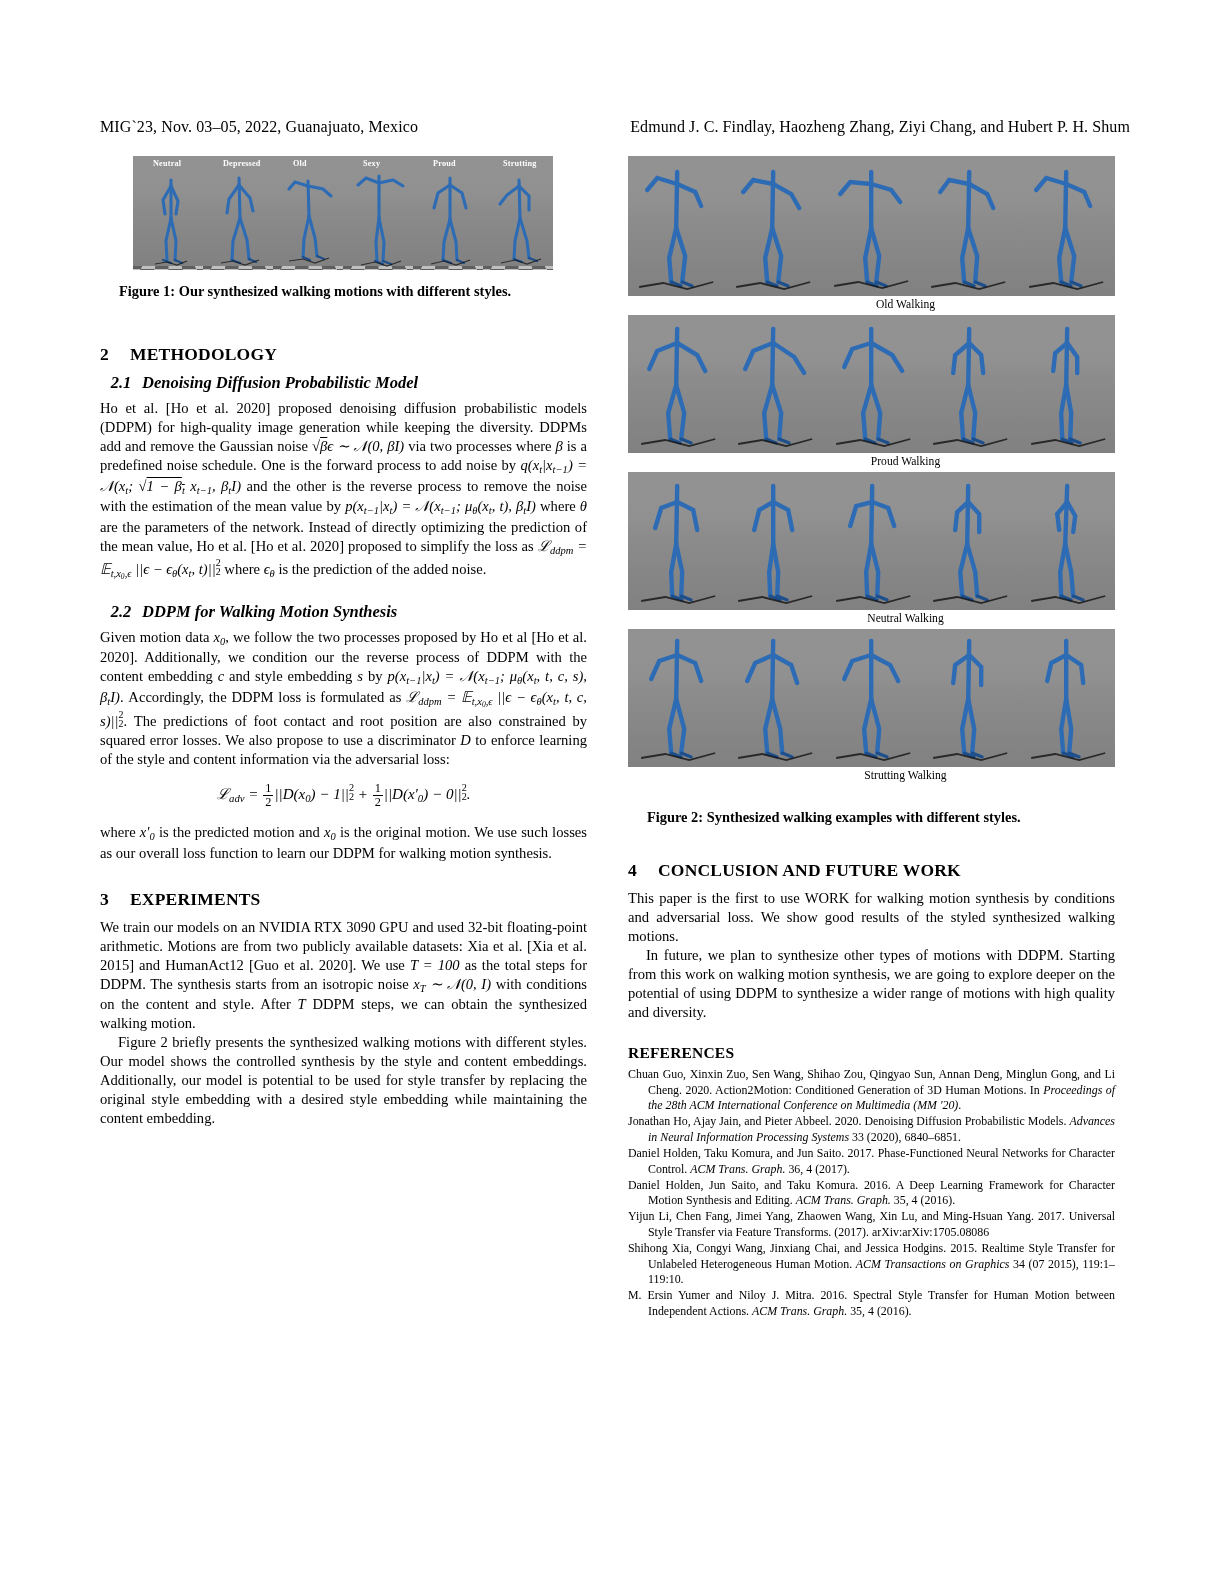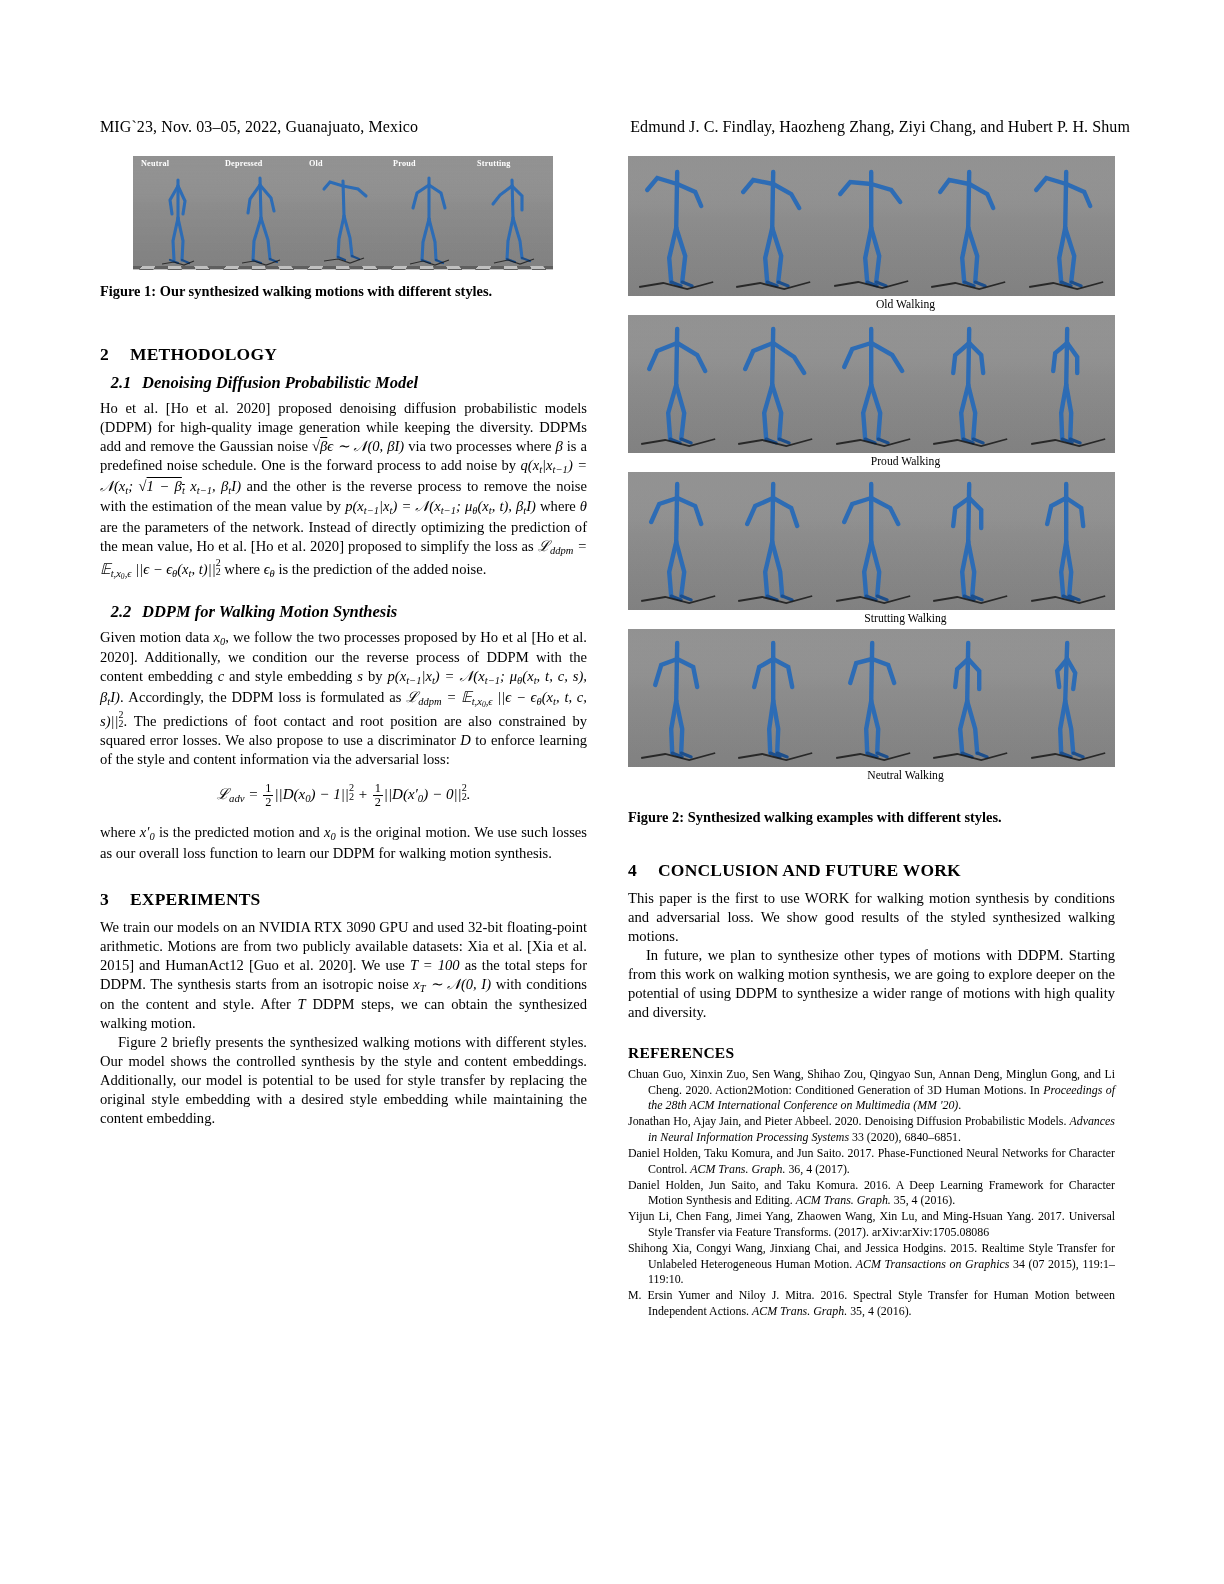--- a/index.html
+++ b/index.html
@@ -115,41 +115,41 @@
 
   
   .figure { margin: 0; }
   .fig-caption {
     font-size: 14.4px;
     line-height: 1.27;
     font-weight: bold;
     margin-top: 12px;
     text-align: left;
   }
-  .fig-caption .lead { font-weight: bold; }
+  .fig-caption .lead { font-weight: bold; margin-left: 19px; }
 
   
   .fig1-strip {
     position: relative;
     width: 420px;
     height: 114px;
     margin-left: 33px;
     display: flex;
     overflow: hidden;
     background: #7a7a7a;
   }
   .fig1-panel {
     position: relative;
     flex: 1 1 0;
     overflow: hidden;
   }
   .fig1-label {
     position: absolute;
     top: 3px;
-    left: 8px;
+    left: 20px;
     font-size: 8.2px;
     font-weight: bold;
     color: #ffffff;
     z-index: 5;
     letter-spacing: 0.2px;
     font-family: "Liberation Serif", serif;
   }
 
   
   .fig2-stack { width: 555px; }
@@ -314,20 +314,46 @@
                   <path d="M44 100 L51 103"></path>
               </g>
               <g stroke="#111" stroke-width="1.2" fill="none" opacity="0.75">
                 <path d="M16 105 L30 103 L42 107 L56 102"></path>
               </g>
             </svg>
           </div>
           <span class="fig1-label">Old</span>
         </div>
 
+        <div class="fig1-panel">
+          <div class="floor">
+            <div class="sky"></div>
+              <div class="tiles"></div>
+              <div class="shade"></div>
+          </div>
+          <div class="skel">
+            <svg viewBox="0 0 70 114" preserveAspectRatio="xMidYMax meet">
+              <g stroke="#2d6cb5" stroke-width="3.1" stroke-linecap="round" fill="none">
+                <path d="M36 20 L36 62"></path>
+                  <path d="M36 27 L23 22 L15 29"></path>
+                <path d="M36 27 L50 24 L60 30"></path>
+                  <path d="M36 62 L33 86 L34 105"></path>
+                <path d="M36 62 L41 86 L40 105"></path>
+              </g>
+              <g stroke="#1d4f8c" stroke-width="2.2" stroke-linecap="round" fill="none">
+                <path d="M32 105 L40 108"></path>
+                  <path d="M40 105 L48 108"></path>
+              </g>
+              <g stroke="#111" stroke-width="1.2" fill="none" opacity="0.75">
+                <path d="M18 109 L32 106 L44 110 L58 105"></path>
+              </g>
+            </svg>
+          </div>
+          <span class="fig1-label">Sexy</span>
+        </div>
 
         <div class="fig1-panel">
           <div class="floor">
             <div class="sky"></div>
               <div class="tiles"></div>
               <div class="shade"></div>
           </div>
           <div class="skel">
             <svg viewBox="0 0 70 114" preserveAspectRatio="xMidYMax meet">
               <g stroke="#2d6cb5" stroke-width="3.1" stroke-linecap="round" fill="none">
@@ -681,20 +707,146 @@
       <div class="fig2-block">
         <div class="fig2-row tall">
           <div class="fig2-cell">
             <div class="floor">
                 <div class="sky"></div>
                 <div class="shade"></div>
               </div>
             <div class="skel">
                 <svg viewBox="0 0 95 138" preserveAspectRatio="xMidYMax meet">
               <g stroke="#2d6cb5" stroke-width="4.4" stroke-linecap="round" fill="none">
+                <path d="M48 14 L47 72"></path>
+                    <path d="M48 30 L32 36 L26 56"></path>
+                <path d="M48 30 L64 38 L68 58"></path>
+                    <path d="M47 72 L42 100 L43 124"></path>
+                <path d="M47 72 L53 100 L52 124"></path>
+              </g>
+              <g stroke="#1d4f8c" stroke-width="3" stroke-linecap="round" fill="none">
+                <path d="M43 124 L53 128"></path>
+                    <path d="M52 124 L62 128"></path>
+              </g>
+              <g stroke="#111" stroke-width="1.8" fill="none" opacity="0.8">
+                    <path d="M12 129 L36 125 L60 131 L86 124"></path>
+                  </g>
+            </svg>
+              </div>
+          </div>
+          <div class="fig2-cell">
+            <div class="floor">
+                <div class="sky"></div>
+                <div class="shade"></div>
+              </div>
+            <div class="skel">
+                <svg viewBox="0 0 95 138" preserveAspectRatio="xMidYMax meet">
+              <g stroke="#2d6cb5" stroke-width="4.4" stroke-linecap="round" fill="none">
+                <path d="M47 14 L47 72"></path>
+                    <path d="M47 30 L33 38 L28 58"></path>
+                <path d="M47 30 L62 38 L66 58"></path>
+                    <path d="M47 72 L43 100 L44 124"></path>
+                <path d="M47 72 L52 100 L51 124"></path>
+              </g>
+              <g stroke="#1d4f8c" stroke-width="3" stroke-linecap="round" fill="none">
+                <path d="M44 124 L54 128"></path>
+                    <path d="M51 124 L61 128"></path>
+              </g>
+              <g stroke="#111" stroke-width="1.8" fill="none" opacity="0.8">
+                    <path d="M12 129 L36 125 L60 131 L86 124"></path>
+                  </g>
+            </svg>
+              </div>
+          </div>
+          <div class="fig2-cell">
+            <div class="floor">
+                <div class="sky"></div>
+                <div class="shade"></div>
+              </div>
+            <div class="skel">
+                <svg viewBox="0 0 95 138" preserveAspectRatio="xMidYMax meet">
+              <g stroke="#2d6cb5" stroke-width="4.4" stroke-linecap="round" fill="none">
+                <path d="M48 14 L47 72"></path>
+                    <path d="M48 30 L32 34 L26 54"></path>
+                <path d="M48 30 L64 36 L70 54"></path>
+                    <path d="M47 72 L42 100 L43 124"></path>
+                <path d="M47 72 L54 100 L53 124"></path>
+              </g>
+              <g stroke="#1d4f8c" stroke-width="3" stroke-linecap="round" fill="none">
+                <path d="M43 124 L53 128"></path>
+                    <path d="M53 124 L63 128"></path>
+              </g>
+              <g stroke="#111" stroke-width="1.8" fill="none" opacity="0.8">
+                    <path d="M12 129 L36 125 L60 131 L86 124"></path>
+                  </g>
+            </svg>
+              </div>
+          </div>
+          <div class="fig2-cell">
+            <div class="floor">
+                <div class="sky"></div>
+                <div class="shade"></div>
+              </div>
+            <div class="skel">
+                <svg viewBox="0 0 95 138" preserveAspectRatio="xMidYMax meet">
+              <g stroke="#2d6cb5" stroke-width="4.4" stroke-linecap="round" fill="none">
+                <path d="M47 14 L46 72"></path>
+                    <path d="M47 30 L36 40 L34 58"></path>
+                <path d="M47 30 L58 42 L58 60"></path>
+                    <path d="M46 72 L39 100 L41 124"></path>
+                <path d="M46 72 L54 100 L56 124"></path>
+              </g>
+              <g stroke="#1d4f8c" stroke-width="3" stroke-linecap="round" fill="none">
+                <path d="M41 124 L51 128"></path>
+                    <path d="M56 124 L66 128"></path>
+              </g>
+              <g stroke="#111" stroke-width="1.8" fill="none" opacity="0.8">
+                    <path d="M12 129 L36 125 L60 131 L86 124"></path>
+                  </g>
+            </svg>
+              </div>
+          </div>
+          <div class="fig2-cell">
+            <div class="floor">
+                <div class="sky"></div>
+                <div class="shade"></div>
+              </div>
+            <div class="skel">
+                <svg viewBox="0 0 95 138" preserveAspectRatio="xMidYMax meet">
+              <g stroke="#2d6cb5" stroke-width="4.4" stroke-linecap="round" fill="none">
+                <path d="M48 14 L46 72"></path>
+                    <path d="M48 30 L38 42 L40 58"></path>
+                <path d="M48 30 L56 44 L54 60"></path>
+                    <path d="M46 72 L41 100 L42 124"></path>
+                <path d="M46 72 L52 100 L54 124"></path>
+              </g>
+              <g stroke="#1d4f8c" stroke-width="3" stroke-linecap="round" fill="none">
+                <path d="M42 124 L52 128"></path>
+                    <path d="M54 124 L64 128"></path>
+              </g>
+              <g stroke="#111" stroke-width="1.8" fill="none" opacity="0.8">
+                    <path d="M12 129 L36 125 L60 131 L86 124"></path>
+                  </g>
+            </svg>
+              </div>
+          </div>
+        </div>
+        <div class="fig2-label">Neutral Walking</div>
+      </div>
+
+      <div class="fig2-block">
+        <div class="fig2-row tall">
+          <div class="fig2-cell">
+            <div class="floor">
+                <div class="sky"></div>
+                <div class="shade"></div>
+              </div>
+            <div class="skel">
+                <svg viewBox="0 0 95 138" preserveAspectRatio="xMidYMax meet">
+              <g stroke="#2d6cb5" stroke-width="4.4" stroke-linecap="round" fill="none">
                 <path d="M48 12 L47 70"></path>
                     <path d="M48 26 L30 32 L22 50"></path>
                 <path d="M48 26 L66 34 L72 52"></path>
                     <path d="M47 70 L40 100 L42 124"></path>
                 <path d="M47 70 L55 100 L52 124"></path>
               </g>
               <g stroke="#1d4f8c" stroke-width="3" stroke-linecap="round" fill="none">
                 <path d="M42 124 L52 128"></path>
                     <path d="M52 124 L62 128"></path>
               </g>
@@ -795,146 +947,20 @@
                     <path d="M50 124 L60 128"></path>
               </g>
               <g stroke="#111" stroke-width="1.8" fill="none" opacity="0.8">
                     <path d="M12 129 L36 125 L60 131 L86 124"></path>
                   </g>
             </svg>
               </div>
           </div>
         </div>
         <div class="fig2-label">Strutting Walking</div>
-      </div>
-
-      <div class="fig2-block">
-        <div class="fig2-row tall">
-          <div class="fig2-cell">
-            <div class="floor">
-                <div class="sky"></div>
-                <div class="shade"></div>
-              </div>
-            <div class="skel">
-                <svg viewBox="0 0 95 138" preserveAspectRatio="xMidYMax meet">
-              <g stroke="#2d6cb5" stroke-width="4.4" stroke-linecap="round" fill="none">
-                <path d="M48 14 L47 72"></path>
-                    <path d="M48 30 L32 36 L26 56"></path>
-                <path d="M48 30 L64 38 L68 58"></path>
-                    <path d="M47 72 L42 100 L43 124"></path>
-                <path d="M47 72 L53 100 L52 124"></path>
-              </g>
-              <g stroke="#1d4f8c" stroke-width="3" stroke-linecap="round" fill="none">
-                <path d="M43 124 L53 128"></path>
-                    <path d="M52 124 L62 128"></path>
-              </g>
-              <g stroke="#111" stroke-width="1.8" fill="none" opacity="0.8">
-                    <path d="M12 129 L36 125 L60 131 L86 124"></path>
-                  </g>
-            </svg>
-              </div>
-          </div>
-          <div class="fig2-cell">
-            <div class="floor">
-                <div class="sky"></div>
-                <div class="shade"></div>
-              </div>
-            <div class="skel">
-                <svg viewBox="0 0 95 138" preserveAspectRatio="xMidYMax meet">
-              <g stroke="#2d6cb5" stroke-width="4.4" stroke-linecap="round" fill="none">
-                <path d="M47 14 L47 72"></path>
-                    <path d="M47 30 L33 38 L28 58"></path>
-                <path d="M47 30 L62 38 L66 58"></path>
-                    <path d="M47 72 L43 100 L44 124"></path>
-                <path d="M47 72 L52 100 L51 124"></path>
-              </g>
-              <g stroke="#1d4f8c" stroke-width="3" stroke-linecap="round" fill="none">
-                <path d="M44 124 L54 128"></path>
-                    <path d="M51 124 L61 128"></path>
-              </g>
-              <g stroke="#111" stroke-width="1.8" fill="none" opacity="0.8">
-                    <path d="M12 129 L36 125 L60 131 L86 124"></path>
-                  </g>
-            </svg>
-              </div>
-          </div>
-          <div class="fig2-cell">
-            <div class="floor">
-                <div class="sky"></div>
-                <div class="shade"></div>
-              </div>
-            <div class="skel">
-                <svg viewBox="0 0 95 138" preserveAspectRatio="xMidYMax meet">
-              <g stroke="#2d6cb5" stroke-width="4.4" stroke-linecap="round" fill="none">
-                <path d="M48 14 L47 72"></path>
-                    <path d="M48 30 L32 34 L26 54"></path>
-                <path d="M48 30 L64 36 L70 54"></path>
-                    <path d="M47 72 L42 100 L43 124"></path>
-                <path d="M47 72 L54 100 L53 124"></path>
-              </g>
-              <g stroke="#1d4f8c" stroke-width="3" stroke-linecap="round" fill="none">
-                <path d="M43 124 L53 128"></path>
-                    <path d="M53 124 L63 128"></path>
-              </g>
-              <g stroke="#111" stroke-width="1.8" fill="none" opacity="0.8">
-                    <path d="M12 129 L36 125 L60 131 L86 124"></path>
-                  </g>
-            </svg>
-              </div>
-          </div>
-          <div class="fig2-cell">
-            <div class="floor">
-                <div class="sky"></div>
-                <div class="shade"></div>
-              </div>
-            <div class="skel">
-                <svg viewBox="0 0 95 138" preserveAspectRatio="xMidYMax meet">
-              <g stroke="#2d6cb5" stroke-width="4.4" stroke-linecap="round" fill="none">
-                <path d="M47 14 L46 72"></path>
-                    <path d="M47 30 L36 40 L34 58"></path>
-                <path d="M47 30 L58 42 L58 60"></path>
-                    <path d="M46 72 L39 100 L41 124"></path>
-                <path d="M46 72 L54 100 L56 124"></path>
-              </g>
-              <g stroke="#1d4f8c" stroke-width="3" stroke-linecap="round" fill="none">
-                <path d="M41 124 L51 128"></path>
-                    <path d="M56 124 L66 128"></path>
-              </g>
-              <g stroke="#111" stroke-width="1.8" fill="none" opacity="0.8">
-                    <path d="M12 129 L36 125 L60 131 L86 124"></path>
-                  </g>
-            </svg>
-              </div>
-          </div>
-          <div class="fig2-cell">
-            <div class="floor">
-                <div class="sky"></div>
-                <div class="shade"></div>
-              </div>
-            <div class="skel">
-                <svg viewBox="0 0 95 138" preserveAspectRatio="xMidYMax meet">
-              <g stroke="#2d6cb5" stroke-width="4.4" stroke-linecap="round" fill="none">
-                <path d="M48 14 L46 72"></path>
-                    <path d="M48 30 L38 42 L40 58"></path>
-                <path d="M48 30 L56 44 L54 60"></path>
-                    <path d="M46 72 L41 100 L42 124"></path>
-                <path d="M46 72 L52 100 L54 124"></path>
-              </g>
-              <g stroke="#1d4f8c" stroke-width="3" stroke-linecap="round" fill="none">
-                <path d="M42 124 L52 128"></path>
-                    <path d="M54 124 L64 128"></path>
-              </g>
-              <g stroke="#111" stroke-width="1.8" fill="none" opacity="0.8">
-                    <path d="M12 129 L36 125 L60 131 L86 124"></path>
-                  </g>
-            </svg>
-              </div>
-          </div>
-        </div>
-        <div class="fig2-label">Neutral Walking</div>
       </div>
 
       <div class="fig-caption" style="margin-top:26px;">
         <span class="lead">Figure 2:</span>
         <span>Synthesized walking examples with different styles.</span>
       </div>
     </div>
 
     <h2 class="sec" style="margin-top:34px;">
       <span class="num">4</span>

